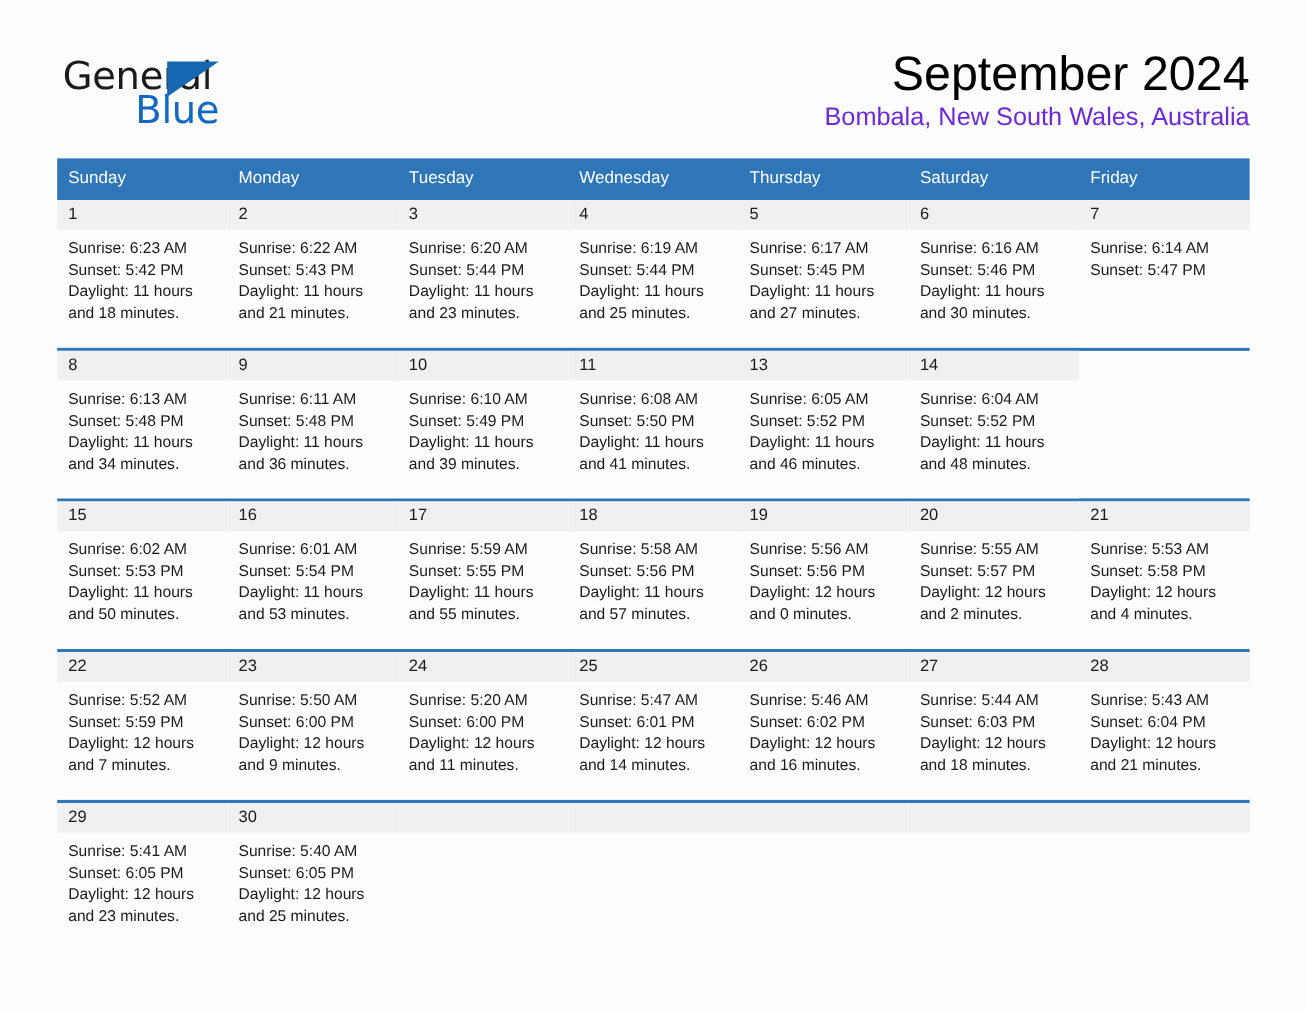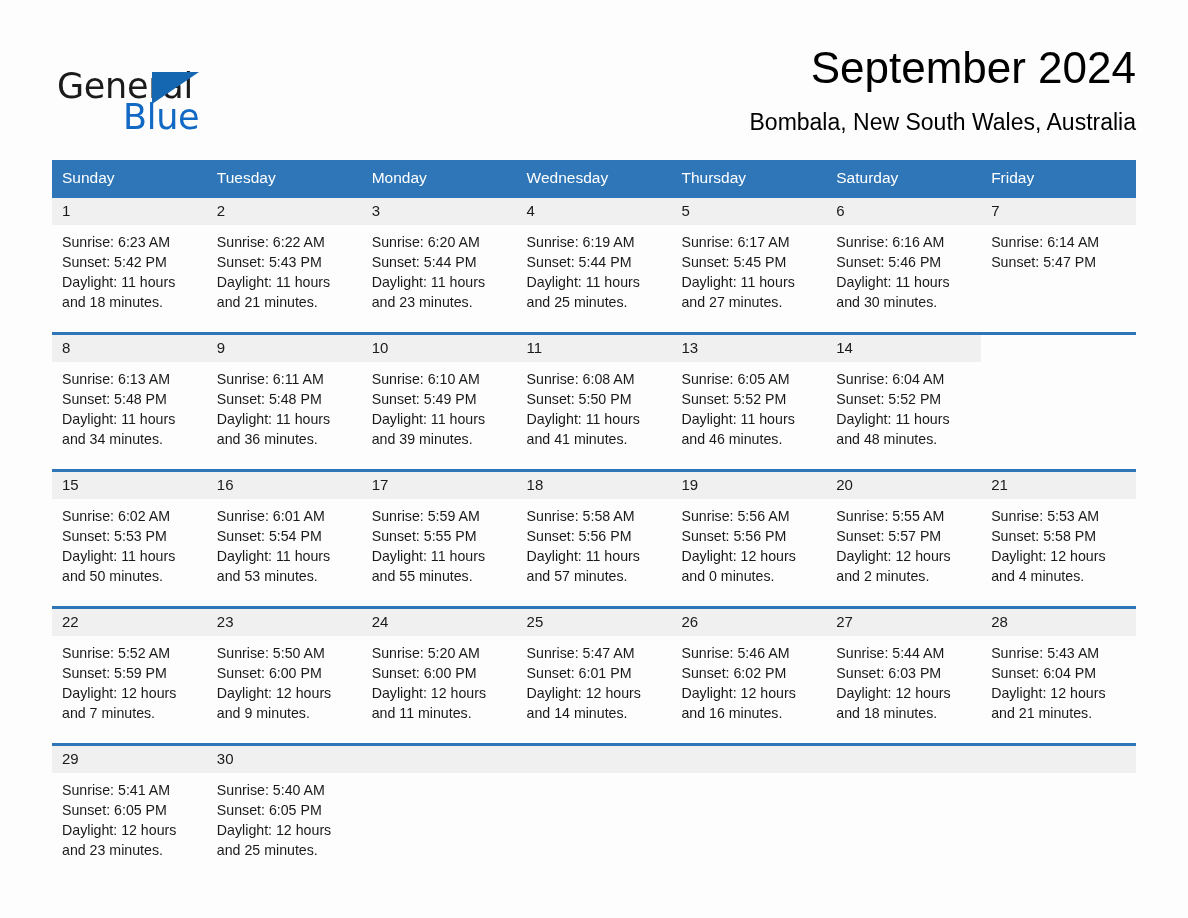--- a/index.html
+++ b/index.html
@@ -20,21 +20,21 @@
     width: 1188px;
     height: 918px;
     box-sizing: border-box;
     padding: 0;
     position: relative;
   }
 
   
   .top {
     display: flex;
-    align-items: flex-end;
+    align-items: center;
     justify-content: space-between;
     padding: 44px 52px 0 57px;
     box-sizing: border-box;
   }
   .logo {
     position: relative;
     width: 190px;
     height: 76px;
     flex: 0 0 auto;
   }
@@ -76,22 +76,21 @@
     font-size: 44px;
     font-weight: 400;
     color: #000;
     line-height: 1.1;
     letter-spacing: 0px;
     white-space: nowrap;
   }
   .location {
     font-size: 23px;
     font-weight: 400;
-    color: #000000;
-    margin-top: 17px;
+    color: #6d28d9;
     white-space: nowrap;
   }
 
   
   .calendar {
     margin: 24px 52px 0 52px;
     width: 1084px;
     box-sizing: border-box;
   }
   .weekdays {
@@ -163,22 +162,22 @@
       <div class="month-title">September 2024</div>
       <div class="location">Bombala, New South Wales, Australia</div>
     </div>
 
   </div>
 
   <div class="calendar">
 
     <div class="weekdays">
       <div class="weekday">Sunday</div>
+      <div class="weekday">Monday</div>
       <div class="weekday">Tuesday</div>
-      <div class="weekday">Monday</div>
       <div class="weekday">Wednesday</div>
       <div class="weekday">Thursday</div>
       <div class="weekday">Saturday</div>
       <div class="weekday">Friday</div>
     </div>
 
     <div id="weeks-container">
         <div class="week">
           <div class="cell">
             <div class="daynum-band">1</div>

